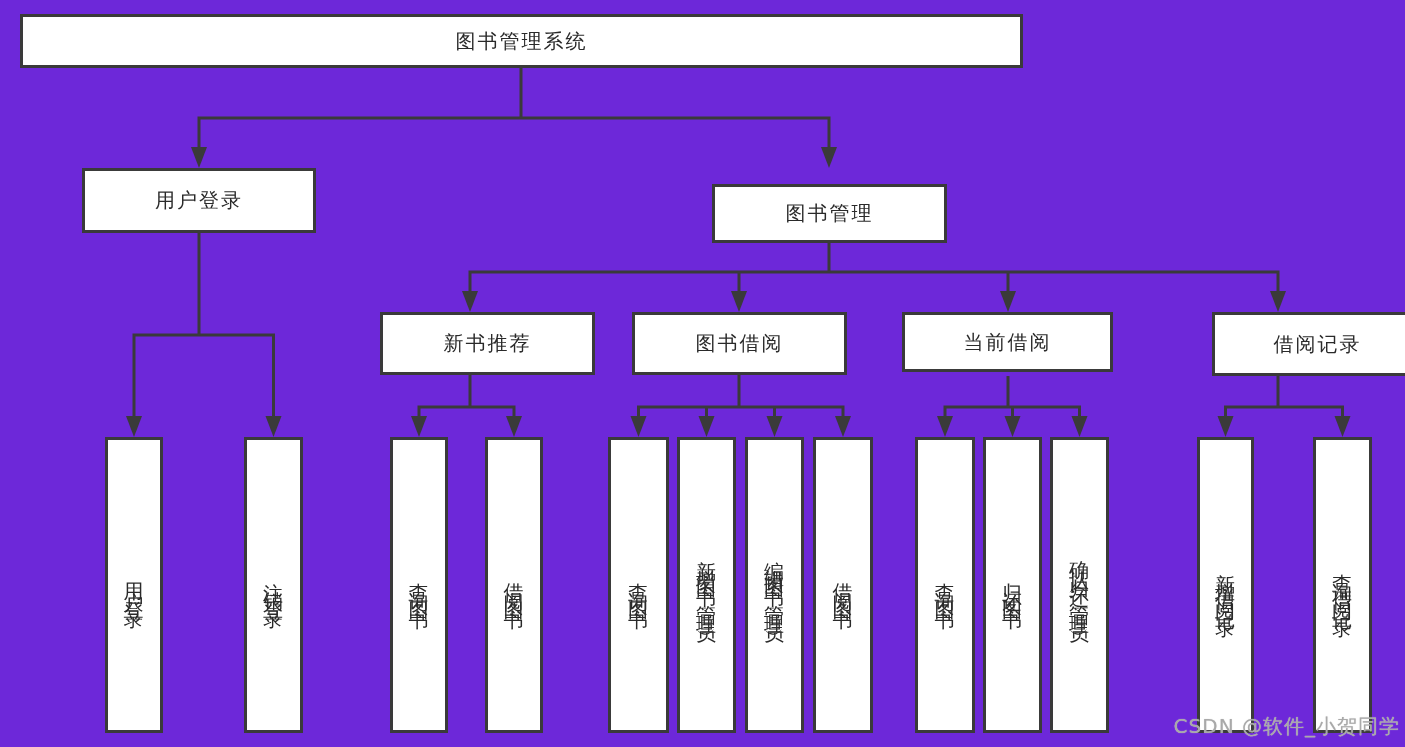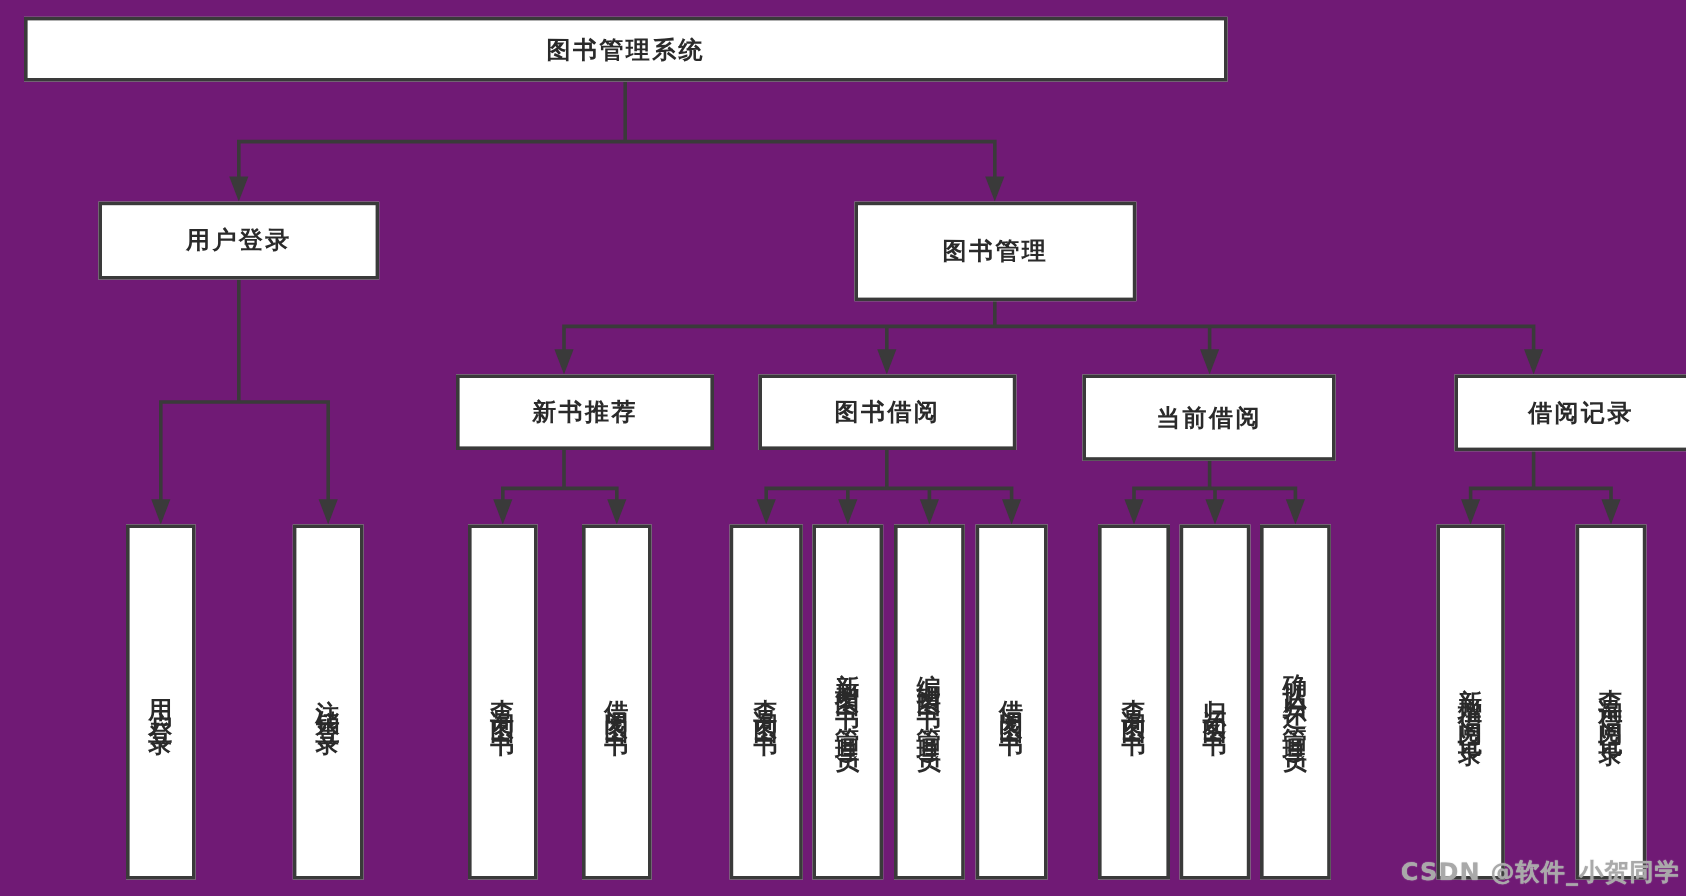--- a/index.html
+++ b/index.html
@@ -1,23 +1,22 @@
 <!DOCTYPE html>
 <html><head>
 <meta charset="utf-8">
 <style>
   html, body { margin: 0; padding: 0; background: #ffffff; }
   .canvas {
     position: relative;
     width: 1405px;
     height: 747px;
-    background: #701a75;
+    background: #6d28d9;
     font-family: "DejaVu Sans", "Liberation Sans", sans-serif;
     overflow: hidden;
-    font-weight: bold;
   }
   .wires {
     position: absolute;
     left: 0; top: 0;
     width: 1405px; height: 747px;
     pointer-events: none;
   }
   .node {
     position: absolute;
     box-sizing: border-box;
@@ -96,25 +95,25 @@
       <polygon points="1004.5,416 1020.5,416 1012.5,437"></polygon>
       <polygon points="1071.5,416 1087.5,416 1079.5,437"></polygon>
       <polygon points="1217.5,416 1233.5,416 1225.5,437"></polygon>
       <polygon points="1334.5,416 1350.5,416 1342.5,437"></polygon>
     </g>
   </svg>
 
   <div class="node" style="left:20px; top:14px; width:1003px; height:54px;">图书管理系统</div>
 
   <div class="node" style="left:82px; top:168px; width:234px; height:65px;">用户登录</div>
-  <div class="node" style="left:712px; top:168px; width:235px; height:83px;">图书管理</div>
+  <div class="node" style="left:712px; top:184px; width:235px; height:59px;">图书管理</div>
 
   <div class="node" style="left:380px; top:312px; width:215px; height:63px;">新书推荐</div>
   <div class="node" style="left:632px; top:312px; width:215px; height:63px;">图书借阅</div>
-  <div class="node" style="left:902px; top:312px; width:211px; height:72px;">当前借阅</div>
+  <div class="node" style="left:902px; top:312px; width:211px; height:60px;">当前借阅</div>
   <div class="node" style="left:1172px; top:312px; width:211px; height:64px;margin-left:40px;">借阅记录</div>
 
   <div class="node v" style="left:105px; top:437px; width:58px; height:296px;">用户登录</div>
   <div class="node v" style="left:244px; top:437px; width:59px; height:296px;">注销登录</div>
 
   <div class="node v" style="left:390px; top:437px; width:58px; height:296px;">查询图书</div>
   <div class="node v" style="left:485px; top:437px; width:58px; height:296px;">借阅图书</div>
 
   <div class="node v" style="left:608px; top:437px; width:61px; height:296px;">查询图书</div>
   <div class="node v" style="left:677px; top:437px; width:59px; height:296px;">新增图书（管理员）</div>

